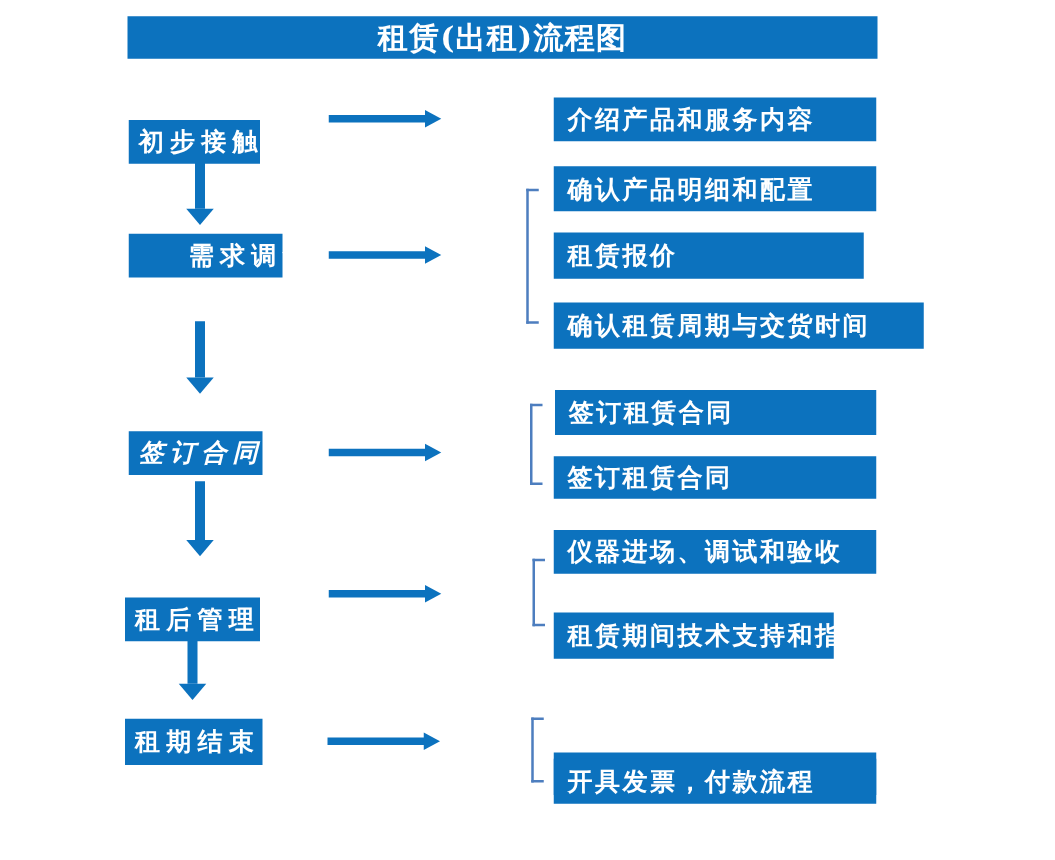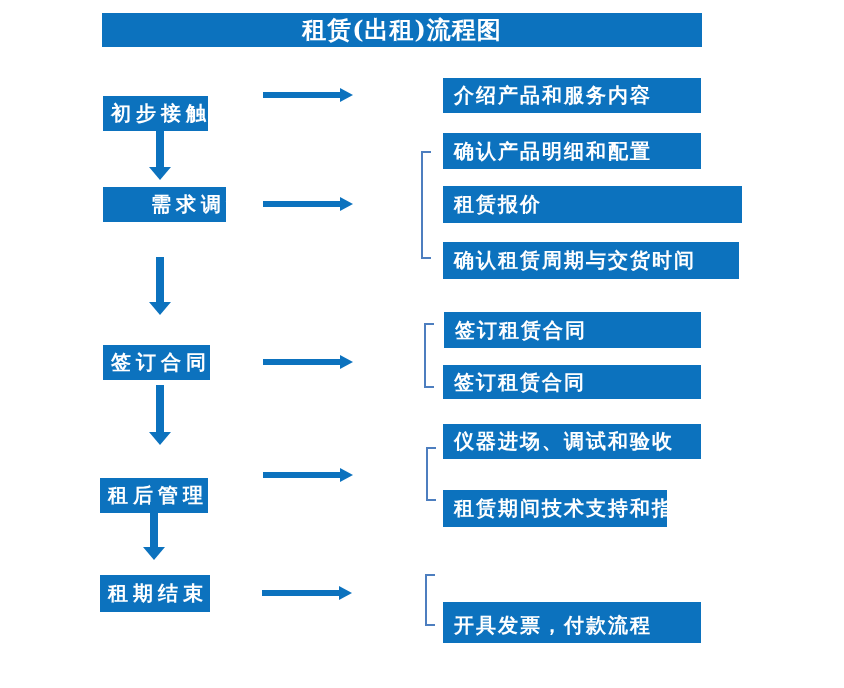--- a/index.html
+++ b/index.html
@@ -71,21 +71,21 @@
 </style>
 </head>
 <body>
 
 <div id="canvas">
 
   <div class="box title-bar" style="left:102px;top:13px;width:600px;height:34px;">租赁(出租)流程图</div>
 
   <div class="box stage" style="left:103px;top:96px;width:105px;height:35px;">初步接触</div>
   <div class="box stage" style="left:103px;top:187px;width:123px;height:35px;padding-left:48px;">需求调查</div>
-  <div class="box stage" style="left:103px;top:345px;width:107px;height:35px;">签订合同</div>
+  <div class="box stage" style="left:103px;top:345px;width:107px;height:35px;font-style:italic;">签订合同</div>
   <div class="box stage" style="left:100px;top:478px;width:108px;height:35px;">租后管理</div>
   <div class="box stage" style="left:100px;top:575px;width:110px;height:37px;">租期结束</div>
 
   <div class="v-arrow" style="left:149px;top:120px;height:60px;">
     <div class="shaft" style="height:47px;"></div>
       <div class="head"></div>
   </div>
   <div class="v-arrow" style="left:149px;top:257px;height:58px;">
     <div class="shaft" style="height:45px;"></div>
       <div class="head"></div>
@@ -121,21 +121,21 @@
   </div>
 
   <div class="bracket" style="left:421px;top:151px;height:108px;"></div>
   <div class="bracket" style="left:424px;top:323px;height:65px;"></div>
   <div class="bracket" style="left:426px;top:447px;height:54px;"></div>
   <div class="bracket" style="left:425px;top:574px;height:52px;"></div>
 
   <div class="box output" style="left:443px;top:78px;width:258px;height:35px;">介绍产品和服务内容</div>
 
   <div class="box output" style="left:443px;top:133px;width:258px;height:36px;">确认产品明细和配置</div>
-  <div class="box output" style="left:443px;top:186px;width:299px;height:37px;">租赁报价</div>
+  <div class="box output" style="left:443px;top:186px;width:248px;height:37px;">租赁报价</div>
   <div class="box output" style="left:443px;top:242px;width:296px;height:37px;">确认租赁周期与交货时间</div>
 
   <div class="box output" style="left:444px;top:312px;width:257px;height:36px;">签订租赁合同</div>
   <div class="box output" style="left:443px;top:365px;width:258px;height:34px;">签订租赁合同</div>
 
   <div class="box output" style="left:443px;top:424px;width:258px;height:35px;">仪器进场、调试和验收</div>
   <div class="box output" style="left:443px;top:490px;width:224px;height:37px;">租赁期间技术支持和指导</div>
 
   <div class="box output" style="left:443px;top:560px;width:258px;height:34px;margin-top:42px;">仪器退租</div>
   <div class="box output" style="left:443px;top:607px;width:258px;height:36px;">开具发票，付款流程</div>

